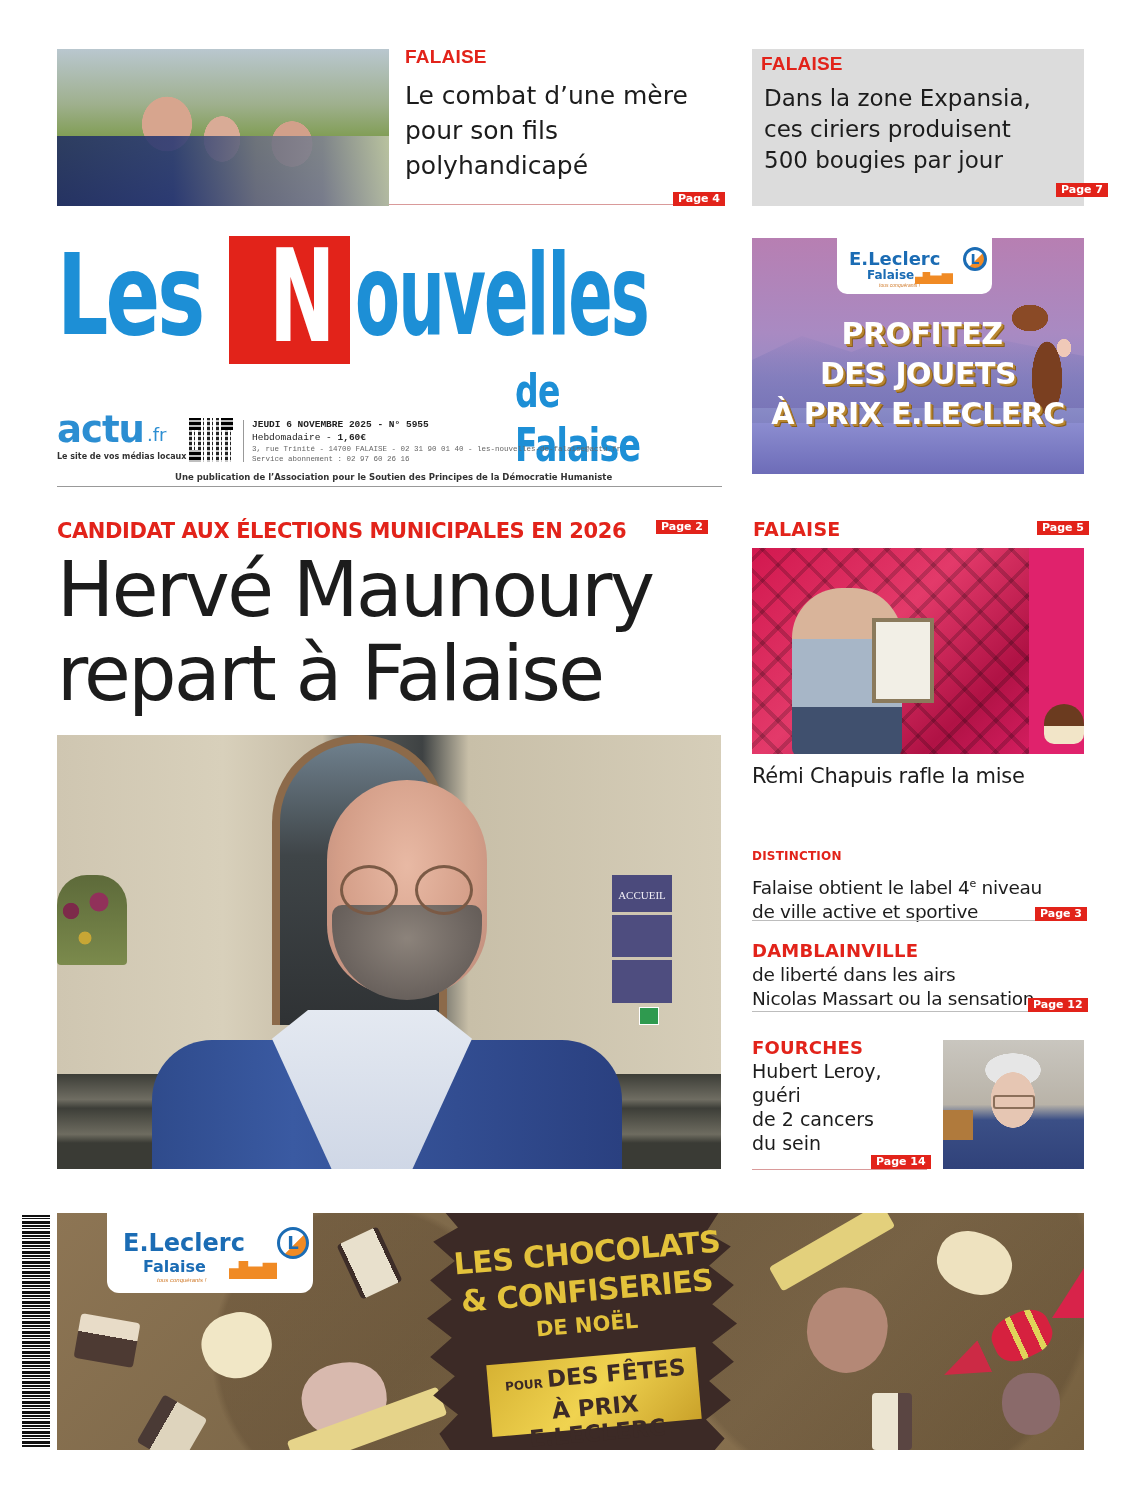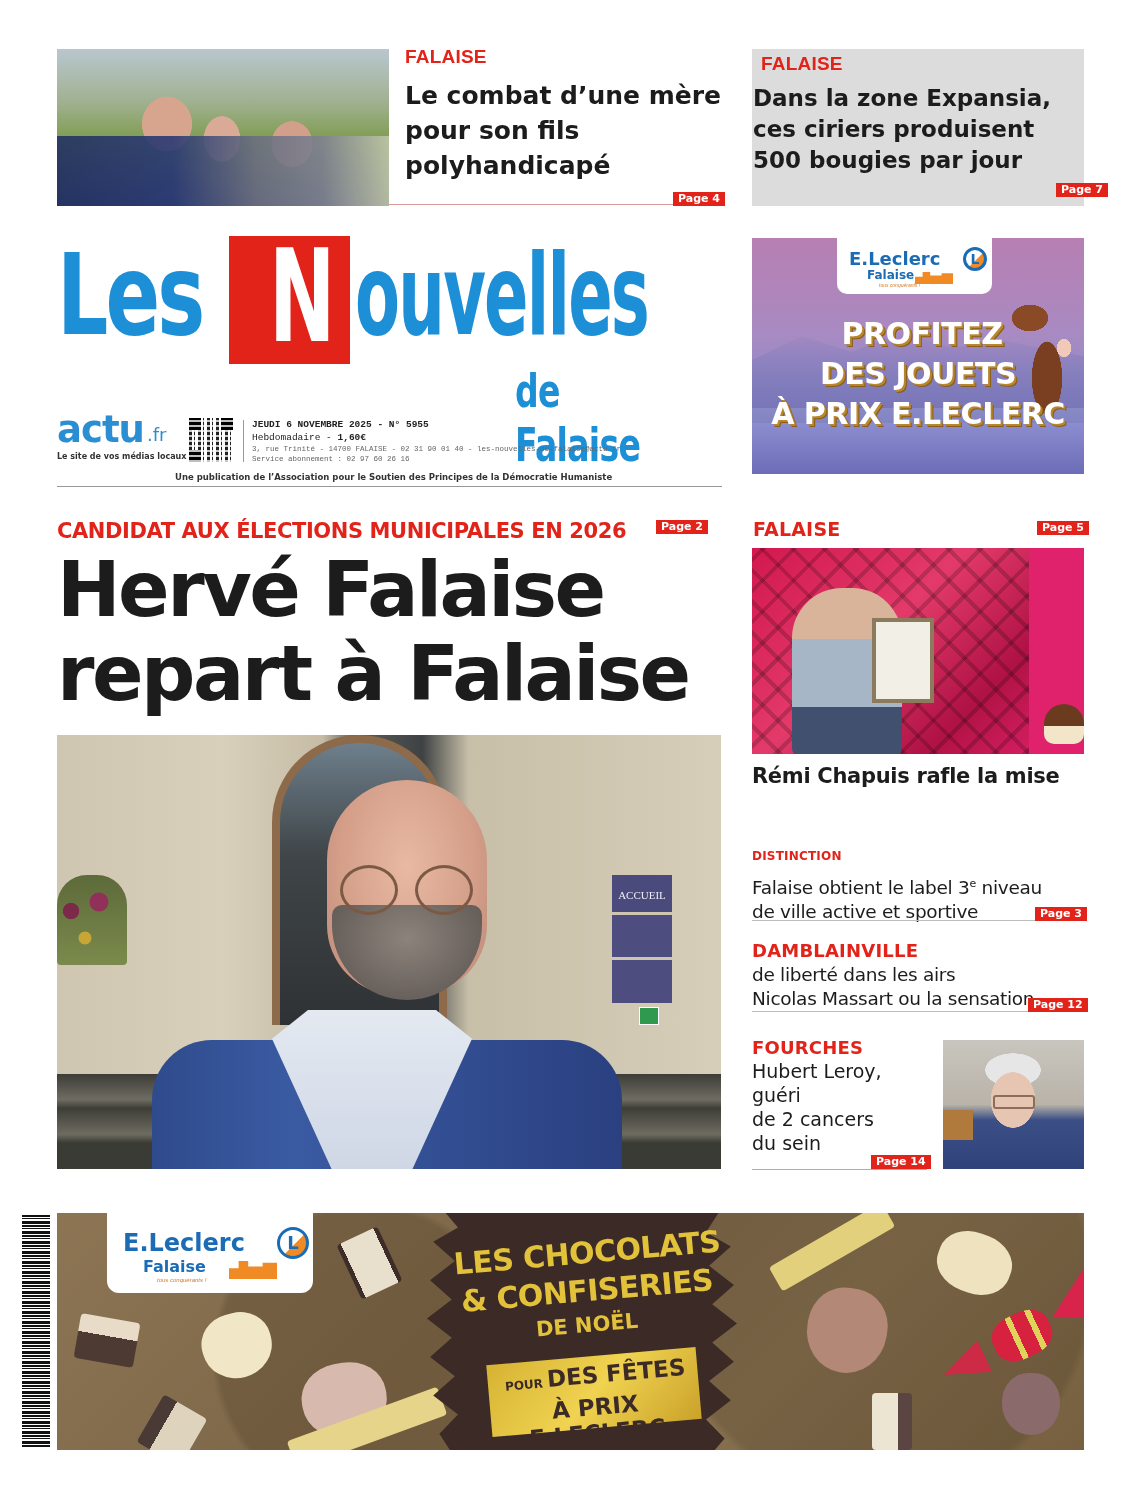--- a/index.html
+++ b/index.html
@@ -1,21 +1,21 @@
 <!DOCTYPE html>
 <html><head>
 <meta charset="utf-8">
 <style>
   * { box-sizing: border-box; margin: 0; padding: 0; }
   html, body { width: 1141px; height: 1500px; background: #ffffff; overflow: hidden; }
   body { position: relative; font-family: "Liberation Sans", "DejaVu Sans", sans-serif; color: #1a1a1a; }
   .abs { position: absolute; }
   .kicker { font-family: "Liberation Sans", sans-serif; font-weight: 700; color: #e2231a; letter-spacing: 0.2px; }
   .page-tag { position: absolute; background: #e2231a; color: #fff; font-family: "DejaVu Sans", sans-serif; font-weight: 700; font-size: 11px; line-height: 14px; padding: 0 5px; white-space: nowrap; }
-  .hl { font-family: "DejaVu Sans", sans-serif; font-weight: 700; color: #1c1c1c; }
+  .hl { font-family: "DejaVu Sans", sans-serif; font-weight: 400; color: #1c1c1c; }
   .body-hl { font-family: "DejaVu Sans", sans-serif; font-weight: 400; color: #1c1c1c; }
   .photo { position: absolute; overflow: hidden; }
   .rule { position: absolute; height: 1px; background: #bdbdbd; }
 
   
   .ph-family { background:
       radial-gradient(ellipse 55px 60px at 110px 75px, #d7a58e 0 45%, transparent 46%),
       radial-gradient(ellipse 40px 50px at 165px 90px, #d9ab96 0 45%, transparent 46%),
       radial-gradient(ellipse 45px 50px at 235px 95px, #d2a08a 0 45%, transparent 46%),
       linear-gradient(180deg, #b9c7cf 0%, #9fb08e 35%, #7b9a4a 60%, #2f3a63 100%); }
@@ -83,21 +83,21 @@
 <a class="abs hl" style="left:405px;top:78px;font-size:25px;line-height:35px;width:320px;text-decoration:none;">
   <div>Le combat d’une mère</div>
   <div>pour son fils</div>
   <div>polyhandicapé</div>
 </a>
 <div class="rule" style="left:389px;top:204px;width:331px;background:#d99a9a;"></div>
 <span class="page-tag" style="left:673px;top:192px;">Page 4</span>
 
 <div class="abs" style="left:752px;top:49px;width:332px;height:157px;background:#dcdcdc;">
   <div class="abs kicker" style="left:9px;top:4px;font-size:19px;">FALAISE</div>
-  <div class="abs hl" style="left:1px;top:34px;font-size:23px;line-height:31px;width:320px;">
+  <div class="abs hl" style="left:12px;top:34px;font-size:23px;line-height:31px;width:320px;">
     <div>Dans la zone Expansia,</div>
     <div>ces ciriers produisent</div>
     <div>500 bougies par jour</div>
   </div>
   <span class="page-tag" style="left:272px;top:134px;margin-left:32px;">Page 7</span>
 </div>
 
 <div class="abs" style="left:57px;top:236px;width:665px;height:180px;">
   <span class="abs" style="left:0;top:-6px;font-family:'DejaVu Sans',sans-serif;font-weight:700;font-size:112px;color:#1d8fd6;transform:scaleX(0.72);transform-origin:left top;letter-spacing:-4px;">Les</span>
   <div class="abs" style="left:172px;top:0;width:121px;height:128px;background:#e2231a;">
@@ -144,21 +144,21 @@
     <div class="abs" style="left:78px;top:34px;width:38px;height:12px;background:#f08a24;clip-path:polygon(0 40%,20% 40%,20% 0,40% 0,40% 30%,70% 30%,70% 10%,100% 10%,100% 100%,0 100%);"></div>
   </div>
   <div class="ad-big" style="left:0;top:78px;width:332px;font-size:30px;padding-left:8px;">PROFITEZ</div>
   <div class="ad-big" style="left:0;top:118px;width:332px;font-size:30px;">DES JOUETS</div>
   <div class="ad-big" style="left:0;top:158px;width:332px;font-size:30px;">À PRIX E.LECLERC</div>
 </div>
 
 <div class="abs kicker" style="left:57px;top:519px;font-size:21px;font-family:'DejaVu Sans',sans-serif;white-space:nowrap;letter-spacing:-0.4px;">CANDIDAT AUX ÉLECTIONS MUNICIPALES EN 2026</div>
 <span class="page-tag" style="left:656px;top:520px;">Page 2</span>
 <a class="abs hl" style="left:57px;top:548px;font-size:76px;line-height:84px;letter-spacing:-2.5px;text-decoration:none;color:#1c1c1c;">
-  <div>Hervé Falaise</div>
+  <div>Hervé Maunoury</div>
   <div>repart à Falaise</div>
 </a>
 <div class="photo ph-main" style="left:57px;top:735px;width:664px;height:434px;">
   <div class="flowers"></div>
   <div class="arch"></div>
   <div class="head"></div>
   <div class="beard"></div>
   <div class="glasses-l"></div>
   <div class="glasses-r"></div>
   <div class="suit"></div>
@@ -176,21 +176,21 @@
   <div class="man"></div>
   <div class="cert"></div>
   <div class="abs" style="right:0;bottom:10px;width:40px;height:40px;border-radius:50% 50% 10px 10px;background:linear-gradient(180deg,#6b3b1f 0 55%,#f2e5c8 55%);"></div>
 </div>
 <a class="abs hl" style="left:752px;top:761px;font-size:21px;line-height:30px;width:340px;text-decoration:none;color:#1c1c1c;letter-spacing:-0.3px;">
   <div>Rémi Chapuis rafle la mise</div>
 </a>
 
 <div class="abs kicker" style="left:752px;top:849px;font-size:12px;font-family:'DejaVu Sans',sans-serif;">DISTINCTION</div>
 <a class="abs body-hl" style="left:752px;top:872px;font-size:18.5px;line-height:24px;width:340px;text-decoration:none;color:#1c1c1c;letter-spacing:-0.3px;">
-  <div><span>Falaise obtient le label 3</span><sup style="font-size:11px;">e</sup><span> niveau</span></div>
+  <div><span>Falaise obtient le label 4</span><sup style="font-size:11px;">e</sup><span> niveau</span></div>
   <div>de ville active et sportive</div>
 </a>
 <div class="rule" style="left:752px;top:920px;width:332px;"></div>
 <span class="page-tag" style="left:1035px;top:907px;">Page 3</span>
 
 <div class="abs kicker" style="left:752px;top:940px;font-size:18px;font-family:'DejaVu Sans',sans-serif;">DAMBLAINVILLE</div>
 <a class="abs body-hl" style="left:752px;top:963px;font-size:18.5px;line-height:24px;width:340px;text-decoration:none;color:#1c1c1c;letter-spacing:-0.3px;">
   <div>de liberté dans les airs</div>
   <div>Nicolas Massart ou la sensation</div>
 </a>

